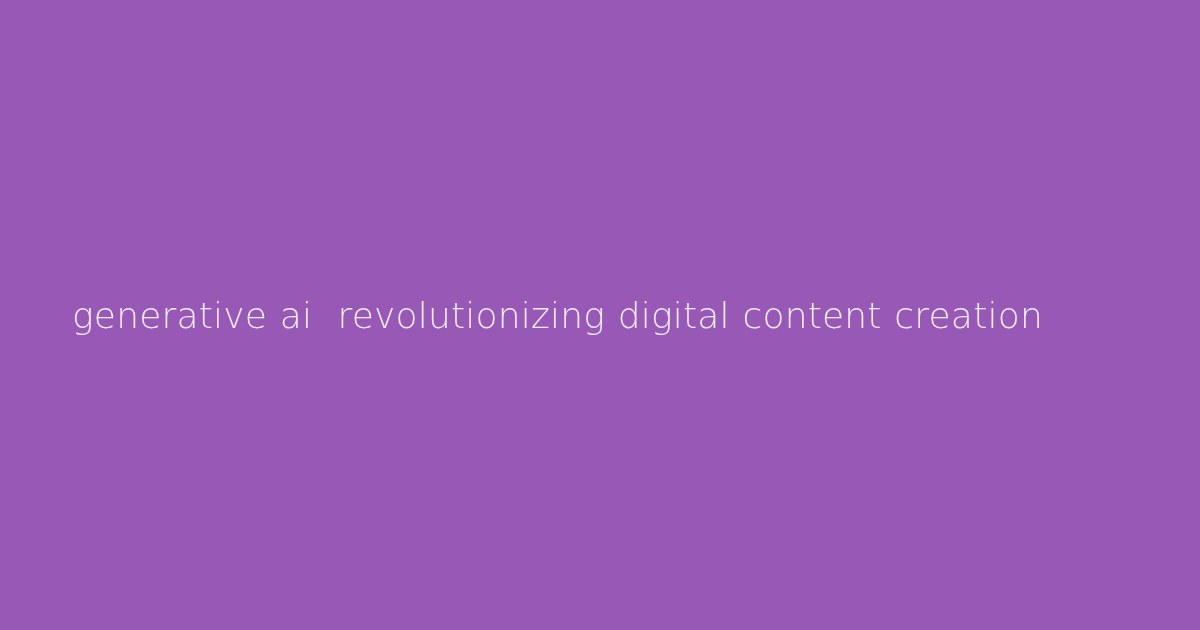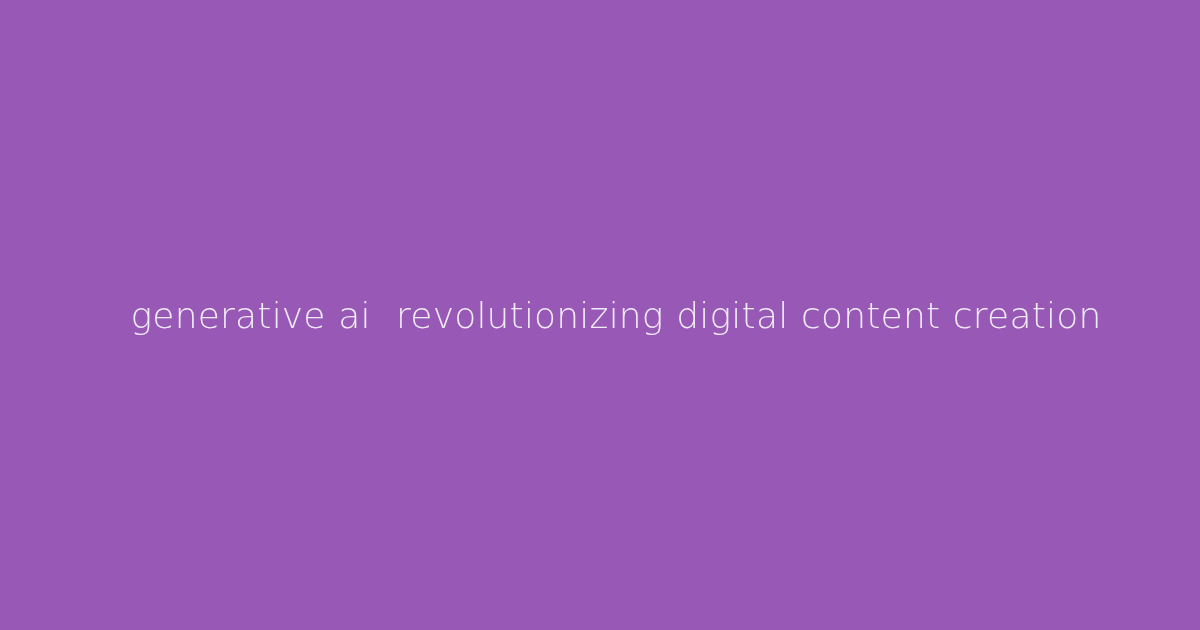--- a/index.html
+++ b/index.html
@@ -25,21 +25,21 @@
     align-items: center;
     justify-content: center;
     background-color: #9759b5;   
     overflow: hidden;
   }
 
   
   .og-card__title-wrap {
     display: block;
     width: 100%;
-    text-align: center;
+    text-align: left;
     padding: 0 40px;
     box-sizing: border-box;
     margin-left: 32px;
   }
 
   .og-card__title {
     display: inline;
     margin: 0;
     font-family: "DejaVu Sans", "Liberation Sans", sans-serif;
     font-size: 36px;

